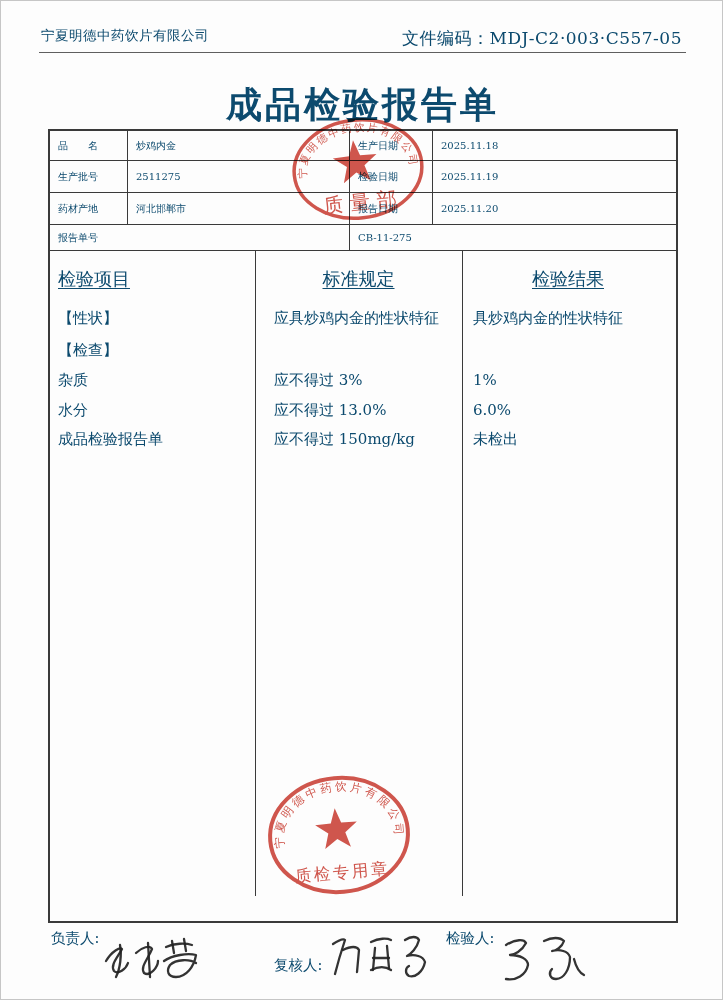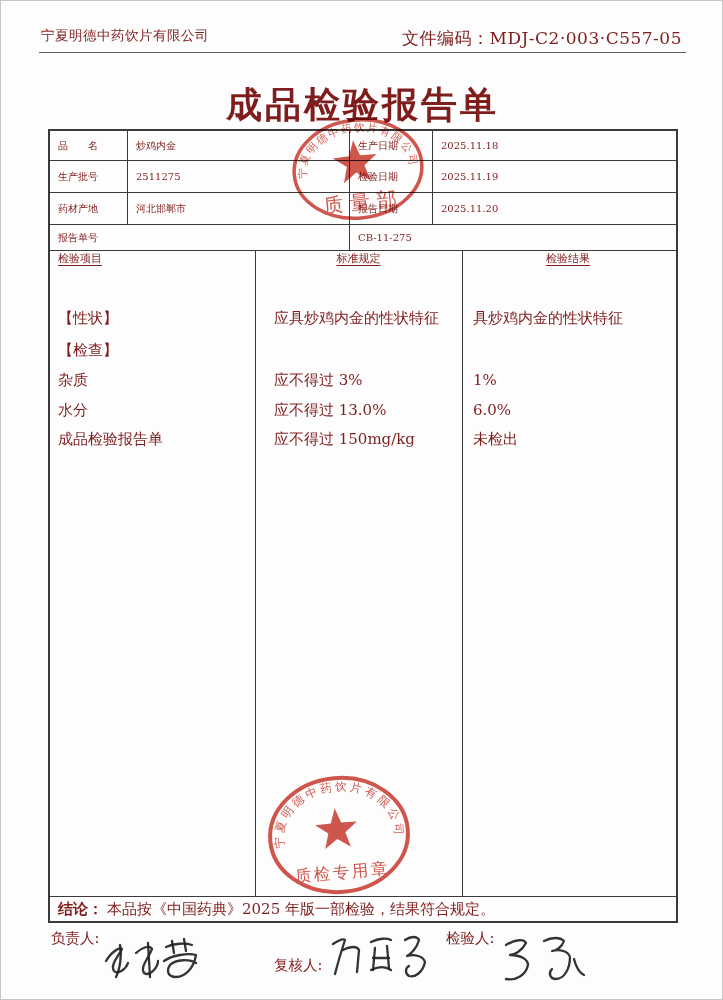--- a/index.html
+++ b/index.html
@@ -1,18 +1,18 @@
 <!DOCTYPE html>
 <html><head>
 <meta charset="utf-8">
 <style>
   html,body{margin:0;padding:0;background:#e8e8e8;}
   .page{
     position:relative;width:723px;height:1000px;background:#fdfdfd;
-    font-family:"DejaVu Serif","Liberation Serif",serif;color:#7f1d1d;
+    font-family:"DejaVu Serif","Liberation Serif",serif;color:#0c4a6e;
     box-sizing:border-box;border:1px solid #c6c6c6;overflow:hidden;
   }
   .abs{position:absolute;}
   
   .hdr-company{left:40px;top:26px;font-size:13.5px;letter-spacing:.5px;}
   .hdr-code{right:40px;top:26px;font-size:17px;letter-spacing:.5px;}
   .hdr-rule{left:38px;top:51px;width:647px;border-top:1px solid #5f5f5f;height:0;}
   .title{left:0;top:80px;width:723px;text-align:center;font-size:36px;font-weight:bold;letter-spacing:3px;}
   
   .doc-table{left:47px;top:128px;width:630px;height:794px;border:2px solid #3a3a3a;box-sizing:border-box;background:transparent;}
@@ -23,21 +23,21 @@
   .cell.bl{border-left:1px solid #3a3a3a;}
   .info-row > .cell:first-child{border-left:none;}
   
   .inspect{position:relative;width:100%;height:645px;}
   .vline{position:absolute;top:0;bottom:0;width:0;border-left:1px solid #3a3a3a;}
   .v1{left:205px;} .v2{left:412px;}
   .irow{position:absolute;left:0;width:100%;font-size:15px;white-space:nowrap;}
   .ic1{position:absolute;left:8px;}
   .ic2{position:absolute;left:224px;}
   .ic3{position:absolute;left:423px;}
-  .ihead{position:absolute;top:0;font-size:11px;}
+  .ihead{position:absolute;top:16px;font-size:18px;}
   .ihead span{text-decoration:underline;text-underline-offset:3px;}
   .ih1{left:8px;}
   .ih2{left:205px;width:207px;text-align:center;}
   .ih3{left:412px;width:212px;text-align:center;}
   
   .conclusion{display:flex;align-items:center;height:25px;border-top:1px solid #3a3a3a;padding-left:8px;font-size:15px;box-sizing:border-box;white-space:nowrap;}
   .conclusion .b{font-weight:bold;margin-right:4px;}
   
   .sig-label{top:928px;font-size:14.5px;}
   .sl1{left:50px;} .sl2{left:273px;margin-top:27px;} .sl3{left:445px;}
@@ -113,24 +113,20 @@
         <span class="ic2">应不得过 13.0%</span>
         <span class="ic3">6.0%</span>
       </div>
       <div class="irow" style="top:179px">
         <span class="ic1">成品检验报告单</span>
         <span class="ic2">应不得过 150mg/kg</span>
         <span class="ic3">未检出</span>
       </div>
     </div>
 
-    <div class="conclusion">
-      <span class="b">结论：</span>
-      <span>本品按《中国药典》2025 年版一部检验，结果符合规定。</span>
-    </div>
   </div>
 
   <div class="abs sig-label sl1">负责人:</div>
   <div class="abs sig-label sl2">复核人:</div>
   <div class="abs sig-label sl3">检验人:</div>
 
   <svg class="abs sig-ink" style="left:95px;top:932px" width="110" height="55" viewBox="0 0 110 55">
     <path d="M10,28 C16,18 24,14 26,16 C22,24 14,32 18,38 C22,42 30,36 32,30"></path>
     <path d="M24,12 C26,22 24,36 20,44"></path>
     <path d="M40,20 C46,14 54,12 56,16 C52,26 44,34 48,40 C54,44 62,34 62,28"></path>

